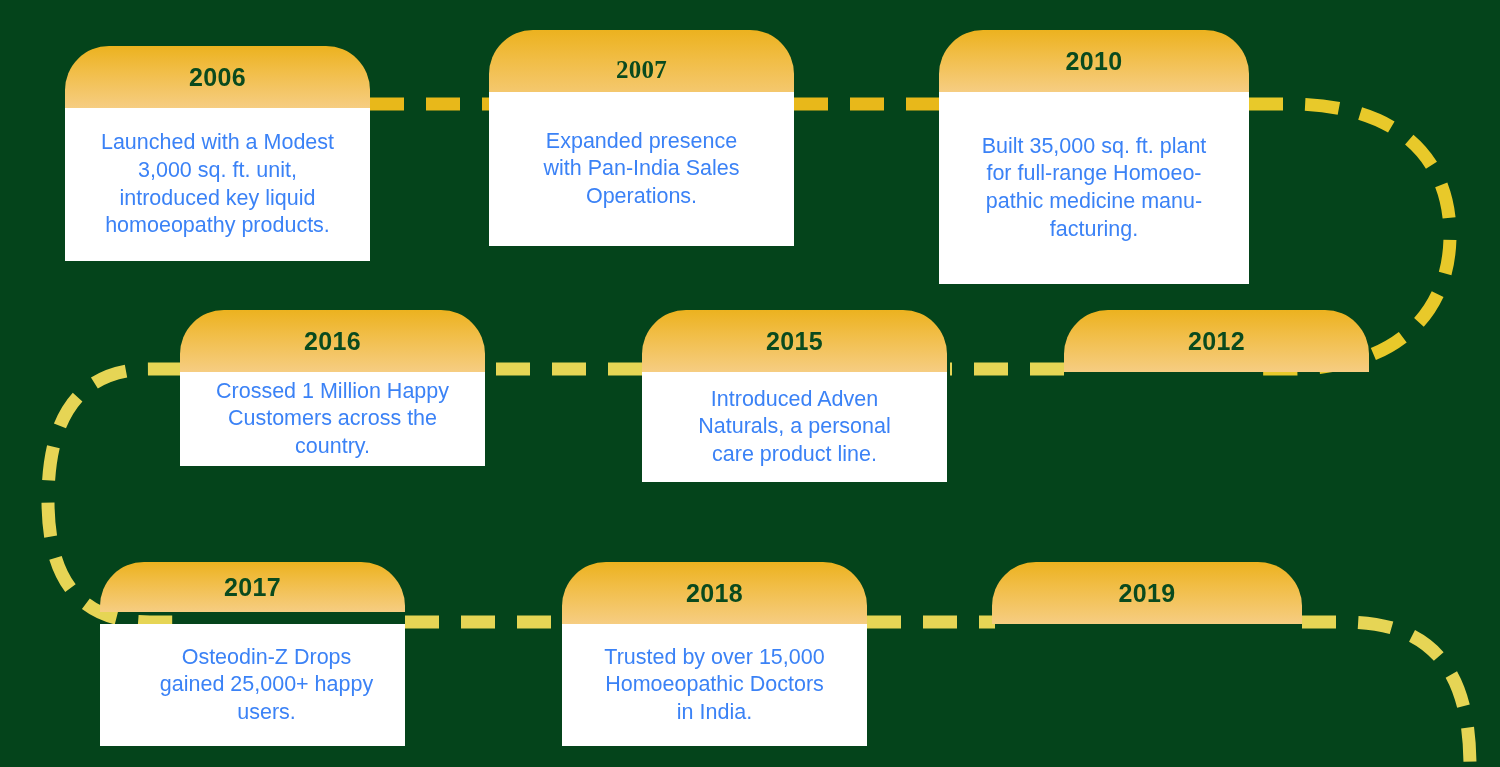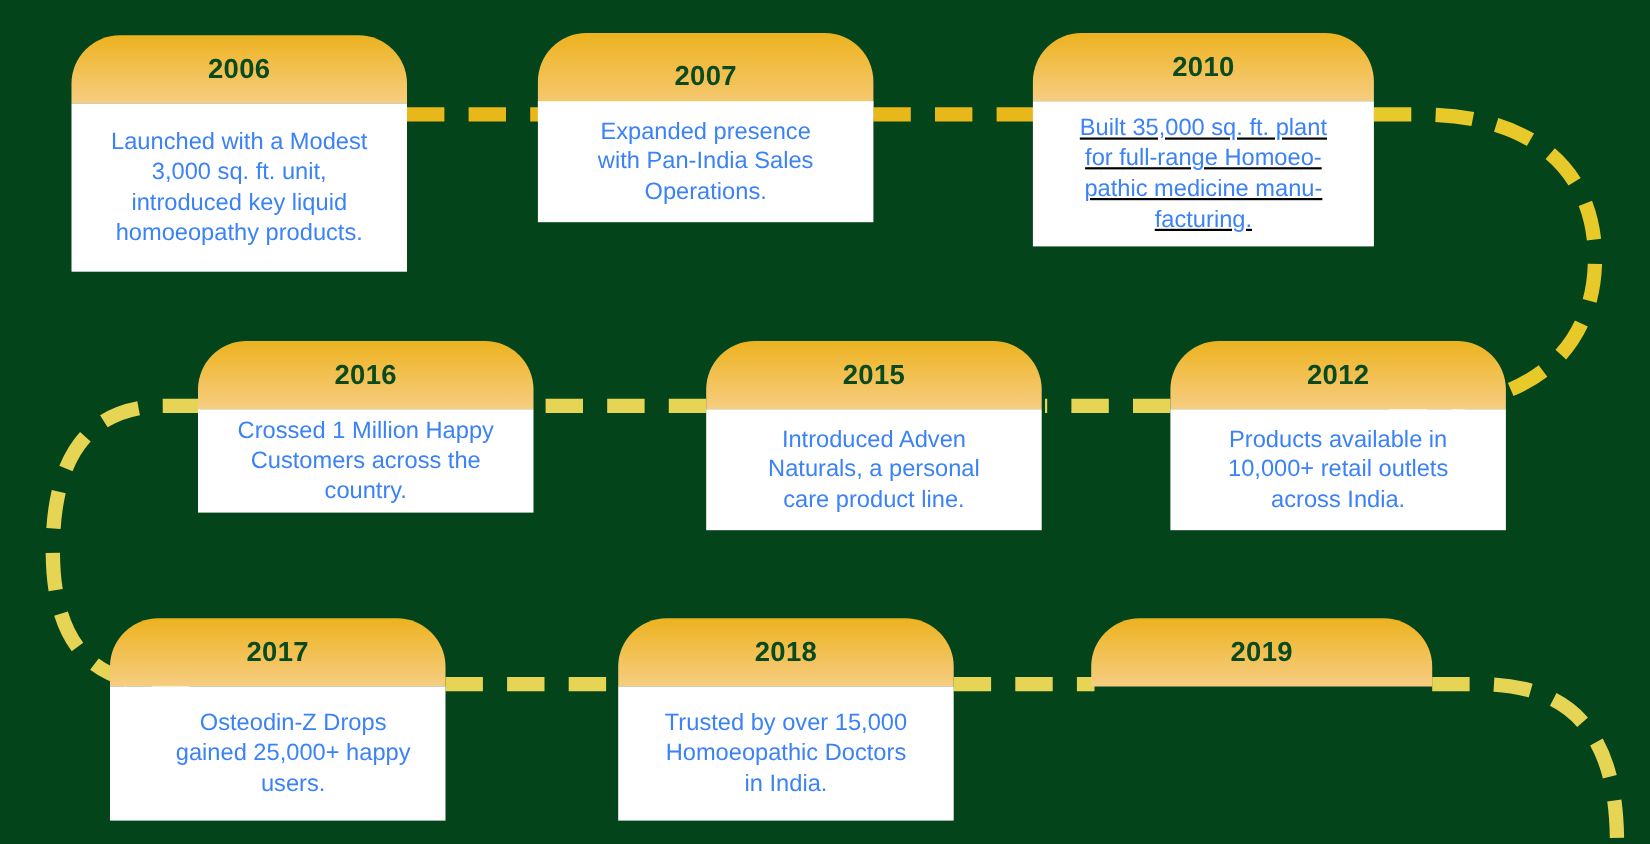--- a/index.html
+++ b/index.html
@@ -45,46 +45,46 @@
       <path d="M 794 104 L 942 104" stroke="#e8b81a" stroke-width="13" stroke-dasharray="34 22" stroke-linecap="butt" fill="none"></path>
       <path d="M 1249 104 L 1290 104 C 1400 104 1450 160 1450 235 C 1450 310 1400 369 1290 369 L 1248 369" stroke="#e8c92a" stroke-width="13" stroke-dasharray="34 22" stroke-linecap="butt" fill="none"></path>
       <path d="M 1064 369 L 950 369" stroke="#e6d555" stroke-width="13" stroke-dasharray="34 22" stroke-linecap="butt" fill="none"></path>
       <path d="M 642 369 L 488 369" stroke="#e6d555" stroke-width="13" stroke-dasharray="34 22" stroke-linecap="butt" fill="none"></path>
       <path d="M 182 369 L 150 369 C 70 369 48 430 48 500 C 48 570 72 622 150 622 L 182 622" stroke="#e6d555" stroke-width="13" stroke-dasharray="34 22" stroke-linecap="butt" fill="none"></path>
       <path d="M 405 622 L 565 622" stroke="#e6d555" stroke-width="13" stroke-dasharray="34 22" stroke-linecap="butt" fill="none"></path>
       <path d="M 867 622 L 995 622" stroke="#e6d555" stroke-width="13" stroke-dasharray="34 22" stroke-linecap="butt" fill="none"></path>
       <path d="M 1302 622 L 1345 622 C 1440 622 1470 680 1470 767" stroke="#e6d555" stroke-width="13" stroke-dasharray="34 22" stroke-linecap="butt" fill="none"></path>
     </svg>
   <div id="cards-layer">
-      <div class="card" style="left: 65px; top: 32px; width: 305px; height: 215px;">
+      <div class="card" style="left: 65px; top: 46px; width: 305px; height: 215px;">
         <div class="card-head" style="height: 62px;">
           <div class="card-year">2006</div>
         </div>
         <div class="card-body" style="top: 62px; height: 153px;">
           <div class="card-text">Launched with a Modest
 3,000 sq. ft. unit,
 introduced key liquid
 homoeopathy products.</div>
         </div>
       </div>
       <div class="card" style="left: 489px; top: 30px; width: 305px; height: 188px;">
-        <div class="card-head" style="height: 78px;">
+        <div class="card-head" style="height: 78px; font-family: Liberation Serif, serif;">
           <div class="card-year">2007</div>
         </div>
-        <div class="card-body" style="top: 62px; height: 110px;">
+        <div class="card-body" style="top: 62px; height: 154px;">
           <div class="card-text">Expanded presence
 with Pan-India Sales
 Operations.</div>
         </div>
       </div>
       <div class="card" style="left: 939px; top: 30px; width: 310px; height: 215px;">
         <div class="card-head" style="height: 62px;">
           <div class="card-year">2010</div>
         </div>
-        <div class="card-body" style="top: 62px; height: 132px; text-decoration: underline;">
+        <div class="card-body" style="top: 62px; height: 192px;">
           <div class="card-text">Built 35,000 sq. ft. plant
 for full-range Homoeo-
 pathic medicine manu-
 facturing.</div>
         </div>
       </div>
       <div class="card" style="left: 180px; top: 310px; width: 305px; height: 172px;">
         <div class="card-head" style="height: 62px;">
           <div class="card-year">2016</div>
         </div>
@@ -101,28 +101,23 @@
         <div class="card-body" style="top: 62px; height: 110px;">
           <div class="card-text">Introduced Adven
 Naturals, a personal
 care product line.</div>
         </div>
       </div>
       <div class="card" style="left: 1064px; top: 310px; width: 305px; height: 172px;">
         <div class="card-head" style="height: 62px; justify-content: center;">
           <div class="card-year">2012</div>
         </div>
-        <div class="card-body" style="top: 62px; height: 110px;">
-          <div class="card-text">Products available in
-10,000+ retail outlets
-across India.</div>
-        </div>
       </div>
       <div class="card" style="left: 100px; top: 562px; width: 305px; height: 184px;">
-        <div class="card-head" style="height: 62px;">
+        <div class="card-head" style="height: 50px;">
           <div class="card-year">2017</div>
         </div>
         <div class="card-body" style="top: 62px; height: 122px; padding-left: 28px;">
           <div class="card-text">Osteodin-Z Drops
 gained 25,000+ happy
 users.</div>
         </div>
       </div>
       <div class="card" style="left: 562px; top: 562px; width: 305px; height: 184px;">
         <div class="card-head" style="height: 62px;">

